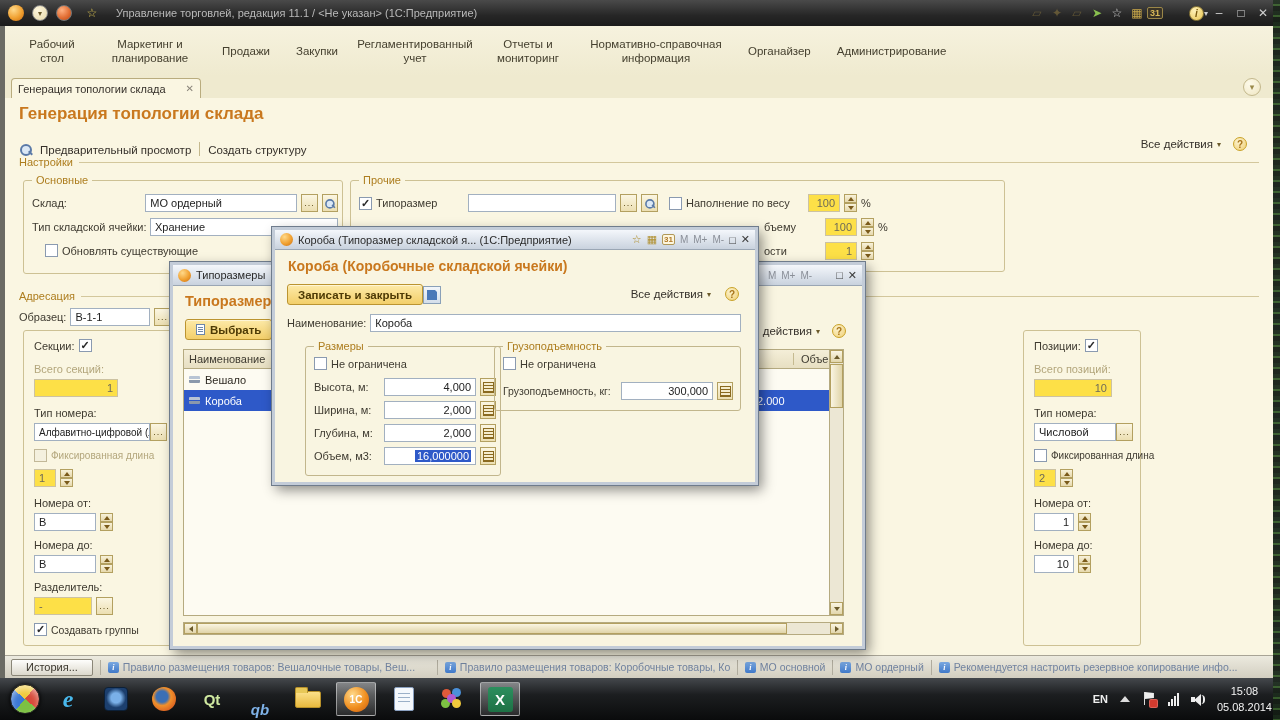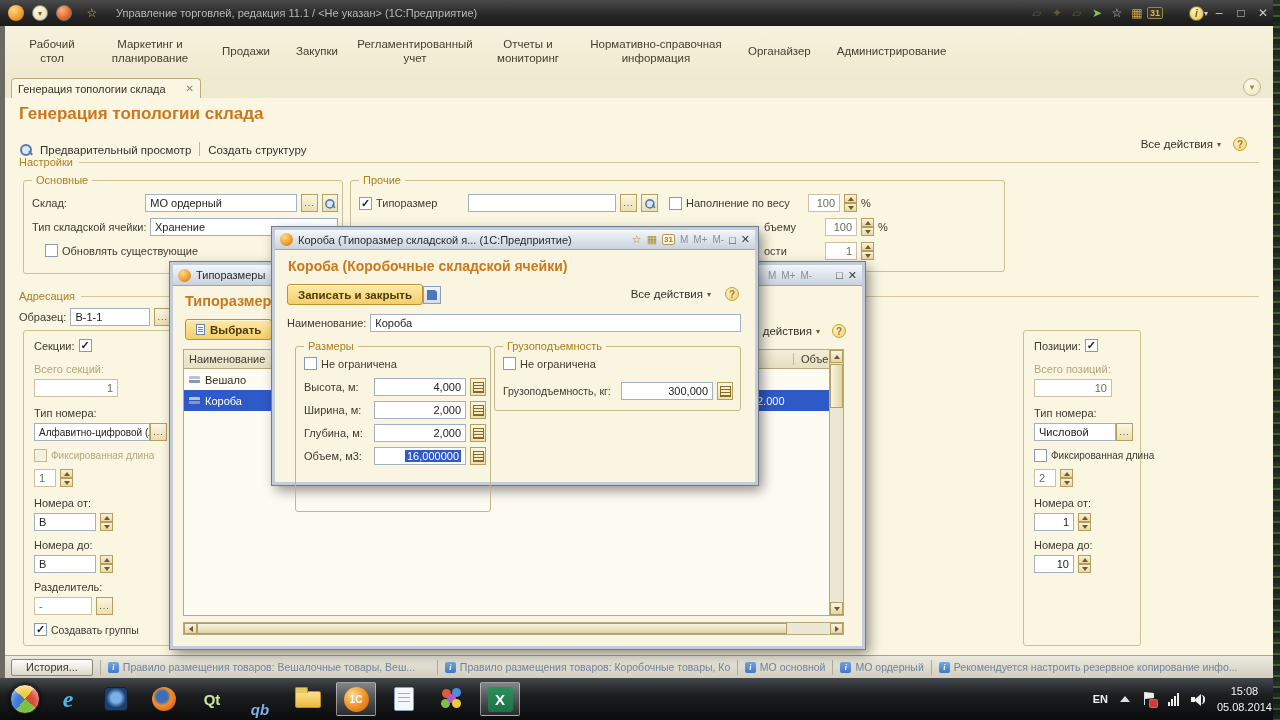--- a/index.html
+++ b/index.html
@@ -52,21 +52,21 @@
   .help { width:14px; height:14px; border-radius:50%; background:radial-gradient(circle at 35% 30%,#fcf2cc,#f0d075); border:1px solid #c9a227; color:#a8741a; font-size:10px; font-weight:bold; display:inline-flex; align-items:center; justify-content:center;}
   .secline { position:absolute; display:flex; align-items:center; gap:6px; font-size:11px; color:#ad7d1e; }
   .secline .ln { flex:1; border-top:1px solid #d3c79c; }
 
   .grp { position:absolute; border:1px solid #cdc194; border-radius:3px; }
   .grp .lg { position:absolute; top:-7px; left:8px; background:#faf6e2; padding:0 4px; font-size:11px; color:#ad7d1e; }
   .lbl { font-size:11px; color:#3e3a30; white-space:nowrap; }
   .lbl-dis { font-size:11px; color:#b3a67c; white-space:nowrap; }
   .inp { background:#fff; border:1px solid #a2b0c0; height:18px; font-size:11px; color:#222; padding:0 4px; display:flex; align-items:center; white-space:nowrap; overflow:hidden;}
   .inp.r { justify-content:flex-end; }
-  .inp-dis { background:#ffffff; border:1px solid #ccc2a2; color:#6e6a58; }
+  .inp-dis { background:#fde047; border:1px solid #ccc2a2; color:#6e6a58; }
   .cb { width:13px; height:13px; background:#fff; border:1px solid #8a9ab0; display:inline-flex; align-items:center; justify-content:center; font-size:11px; color:#2a2a2a; font-weight:bold; flex:none;}
   .cb-dis { background:#f4f0de; border-color:#c2b898; }
   .dots { width:17px; height:18px; background:linear-gradient(#fbf6e2,#ecdfb2); border:1px solid #b3a060; font-size:9px; color:#5a4a1a; display:inline-flex; align-items:center; justify-content:center; letter-spacing:1px;}
   .magbtn { width:17px; height:18px; background:linear-gradient(#fbf6e2,#ecdfb2); border:1px solid #b3a060; display:inline-flex; align-items:center; justify-content:center;}
   .magbtn .mag-ico { transform:scale(.8); }
   .spin { width:13px; height:18px; display:inline-flex; flex-direction:column; flex:none;}
   .spin i { flex:1; background:linear-gradient(#f8f2da,#e6d8ac); border:1px solid #b3a060; display:flex; align-items:center; justify-content:center; }
   .spin i::before { content:""; width:0; height:0; border-left:3px solid transparent; border-right:3px solid transparent; }
   .spin .u::before { border-bottom:4px solid #7a5a1a; }
   .spin .d::before { border-top:4px solid #7a5a1a; }
@@ -513,21 +513,21 @@
           <span>Все действия</span>
             <span class="dd">▾</span>
         </div>
         <div class="help" style="position:absolute; right:16px; top:37px">?</div>
 
         <div class="row" style="left:12px; top:64px; right:14px">
           <span class="lbl">Наименование:</span>
           <span class="inp" style="flex:1">Короба</span>
         </div>
 
-        <div class="grp" style="left:20px; top:96px; width:196px; height:166px; border-color:#c2b68c">
+        <div class="grp" style="left:30px; top:96px; width:196px; height:130px; border-color:#c2b68c">
           <span class="lg" style="background:#f9f5e1">Размеры</span>
           <div class="row" style="left:8px; top:10px">
             <span class="cb"></span>
             <span class="lbl">Не ограничена</span>
           </div>
           <div class="row" style="left:8px; top:31px">
             <span class="lbl" style="width:66px">Высота, м:</span>
             <span class="inp r" style="width:92px">4,000</span>
             <span class="calcb"></span>
           </div>

